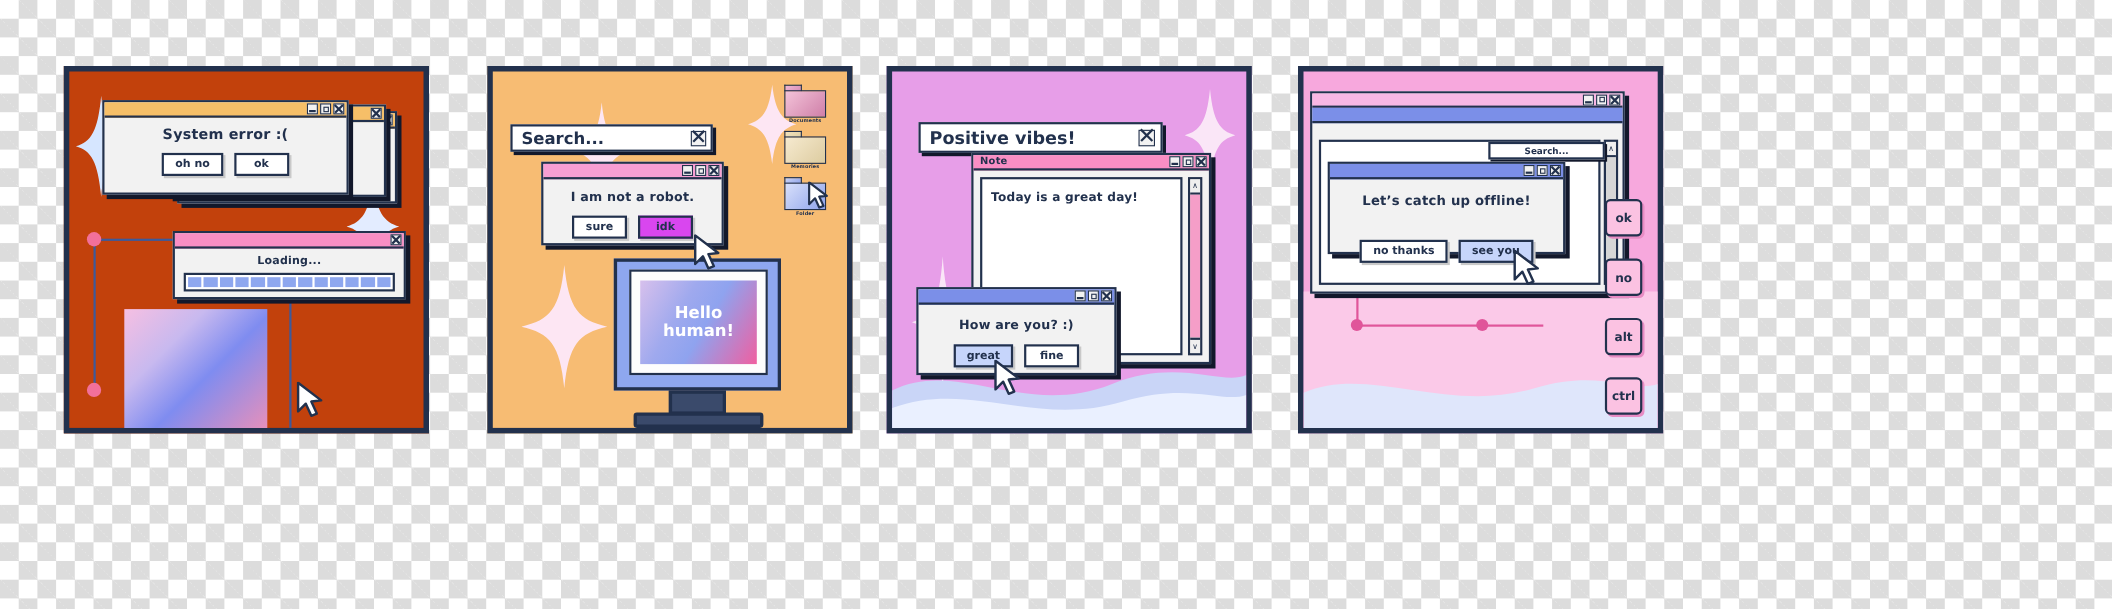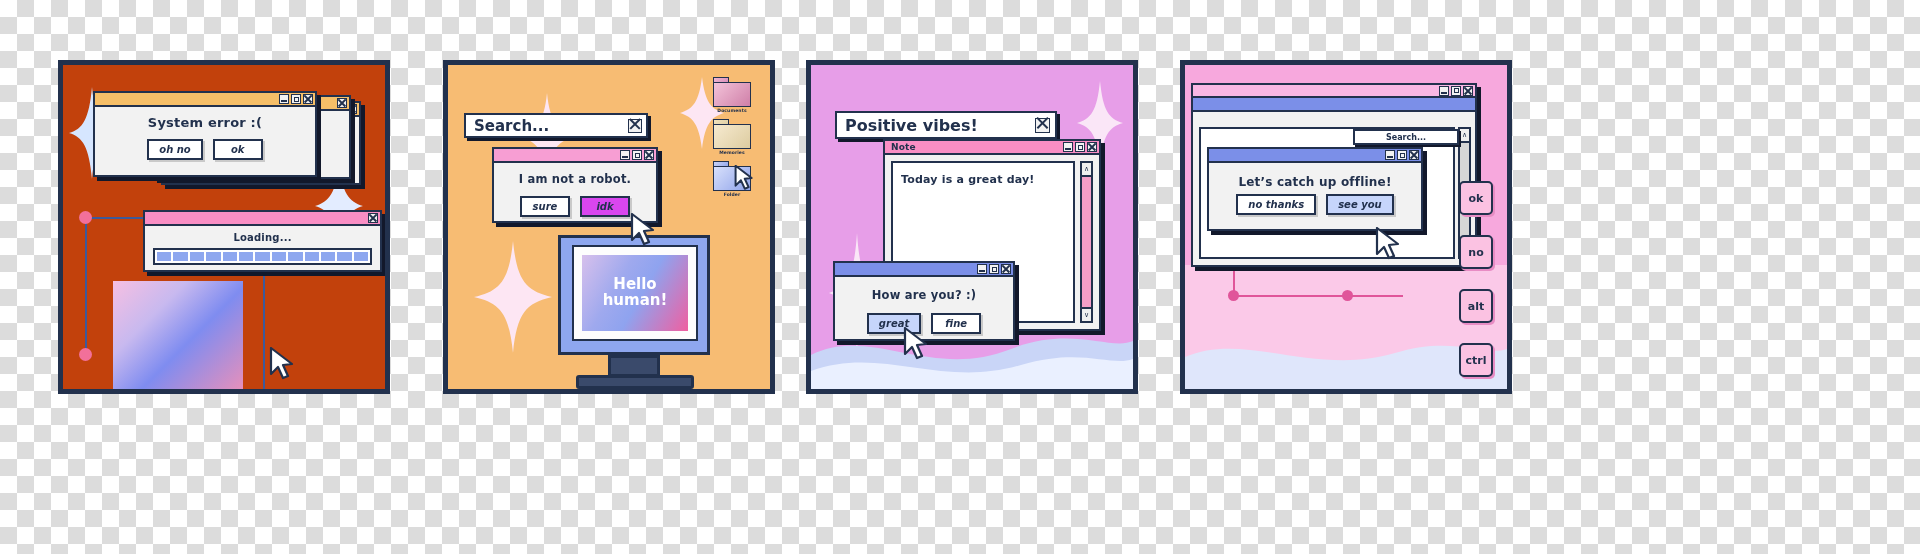--- a/index.html
+++ b/index.html
@@ -38,21 +38,21 @@
         border:1.5px solid #22314d;}
   .tbtn.cls::before,.tbtn.cls::after{content:"";position:absolute;left:-1px;right:-1px;top:3px;
         height:1.5px;background:#22314d;transform:rotate(45deg);}
   .tbtn.cls::after{transform:rotate(-45deg);}
 
   .body{padding:8px 10px;text-align:center;}
   .msg{font-size:13px;font-weight:bold;color:#22314d;letter-spacing:.2px;white-space:nowrap;}
   .btnrow{display:flex;justify-content:center;gap:10px;margin-top:9px;}
   .btn{border:2px solid #22314d;background:#fff;color:#22314d;font-size:10px;
        font-weight:bold;padding:3px 10px;min-width:50px;text-align:center;
-       box-shadow:2px 2px 0 #c9c9c9;box-sizing:border-box;font-style:italic;}
+       box-shadow:2px 2px 0 #c9c9c9;box-sizing:border-box;}
   .btn.pink{background:#d946ef;border-color:#22314d;}
   .btn.blue{background:#c6d5fb;}
 
   
   .cursor{position:absolute;width:0;height:0;}
   .cursor svg{position:absolute;left:0;top:0;}
 
   
   .spark{position:absolute;}
 
@@ -136,21 +136,21 @@
     </div>
     <div class="body">
       <div class="msg">System error :(</div>
       <div class="btnrow">
         <div class="btn">oh no</div>
         <div class="btn">ok</div>
       </div>
     </div>
   </div>
 
-  <div class="win" style="left:80px;top:145px;width:239px;height:62px;">
+  <div class="win" style="left:94px;top:145px;width:212px;height:62px;">
     <div class="tbar" style="background:#f98ec4;">
       <span class="ttl"></span>
       <span class="tbtn cls"></span>
     </div>
     <div class="body" style="padding:6px 8px;">
       <div class="msg" style="font-size:10px;">Loading...</div>
       <div class="progress" style="margin-top:5px;">
         <div class="pblk"></div>
           <div class="pblk"></div>
           <div class="pblk"></div>
@@ -360,21 +360,21 @@
 
   <div class="win" style="left:22px;top:82px;width:216px;height:84px;">
     <div class="tbar" style="background:#7b8fe8;">
       <span class="ttl"></span>
       <span class="tbtn min"></span>
       <span class="tbtn max"></span>
       <span class="tbtn cls"></span>
     </div>
     <div class="body" style="padding:12px 8px;">
       <div class="msg" style="font-size:12px;">Let’s catch up offline!</div>
-      <div class="btnrow" style="margin-top:5px;">
+      <div class="btnrow" style="margin-top:29px;">
         <div class="btn">no thanks</div>
         <div class="btn blue">see you</div>
       </div>
     </div>
   </div>
 
   <div class="cursor" style="left:190px;top:162px;">
     <svg width="26" height="34" viewBox="0 0 26 34">
       <path d="M2 1 L2 27 L9 20 L14 31 L19 29 L14 18 L23 17 Z" fill="#ffffff" stroke="#22314d" stroke-width="2.2" stroke-linejoin="round"></path>
     </svg>

